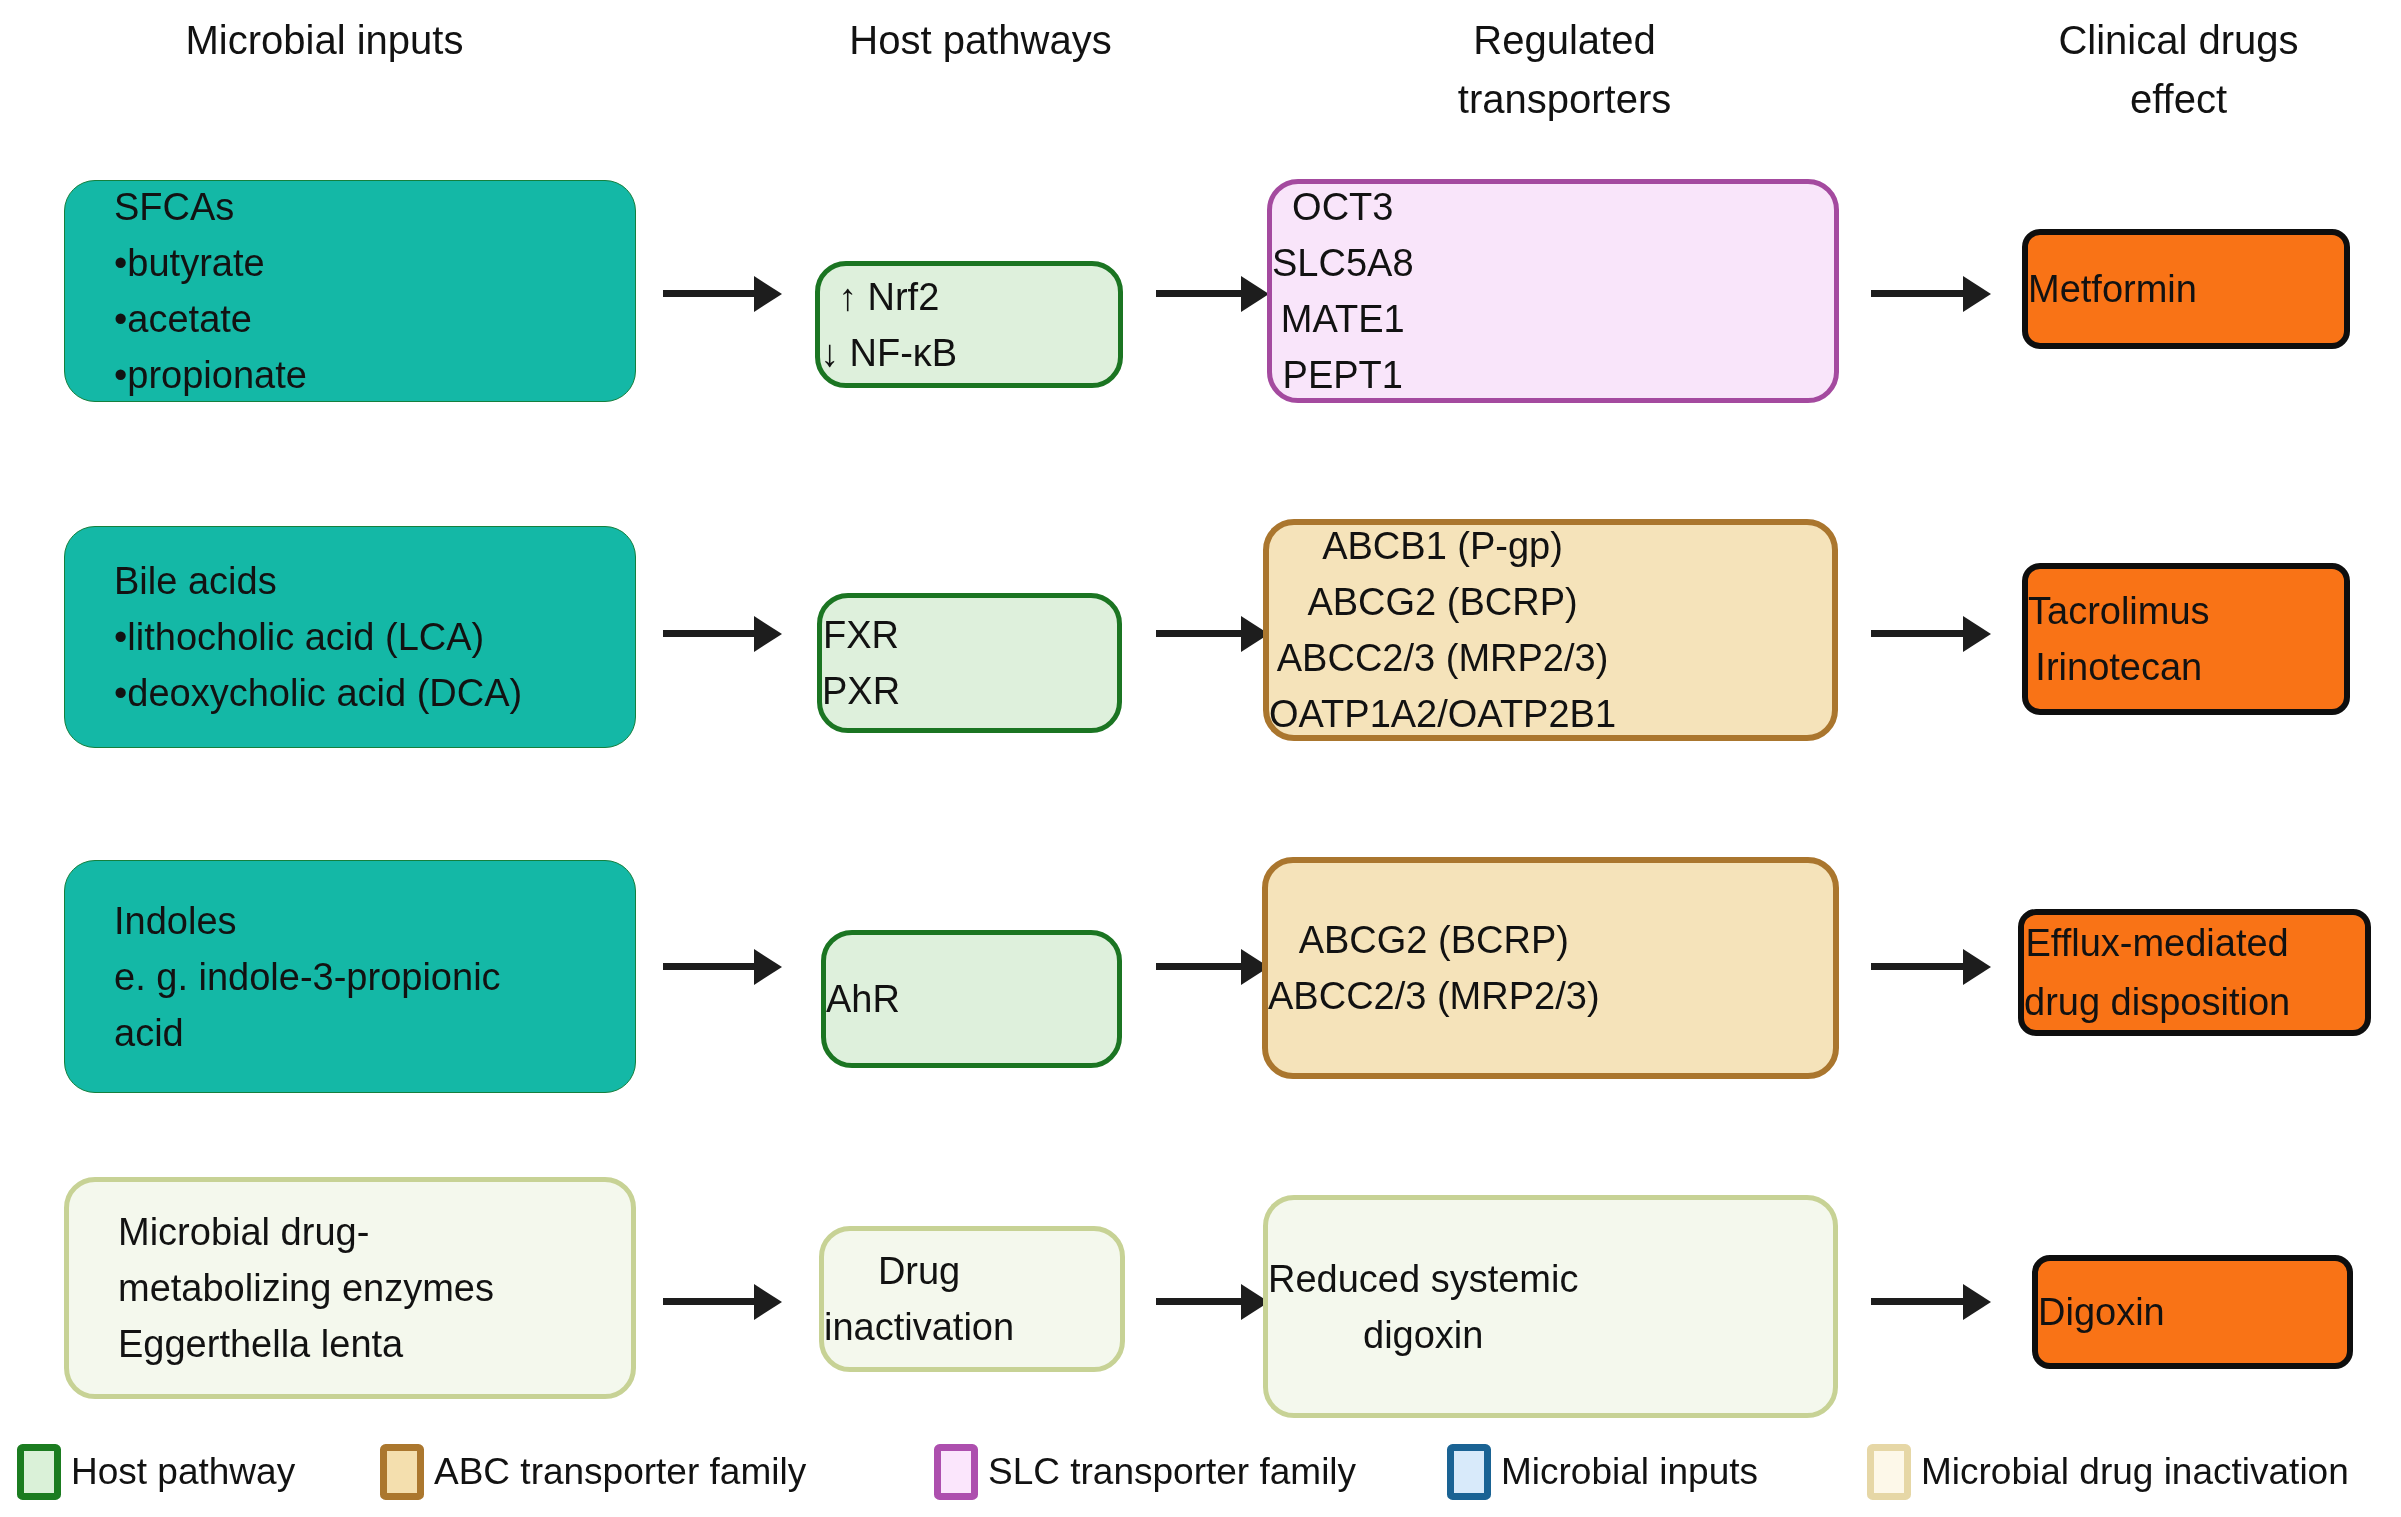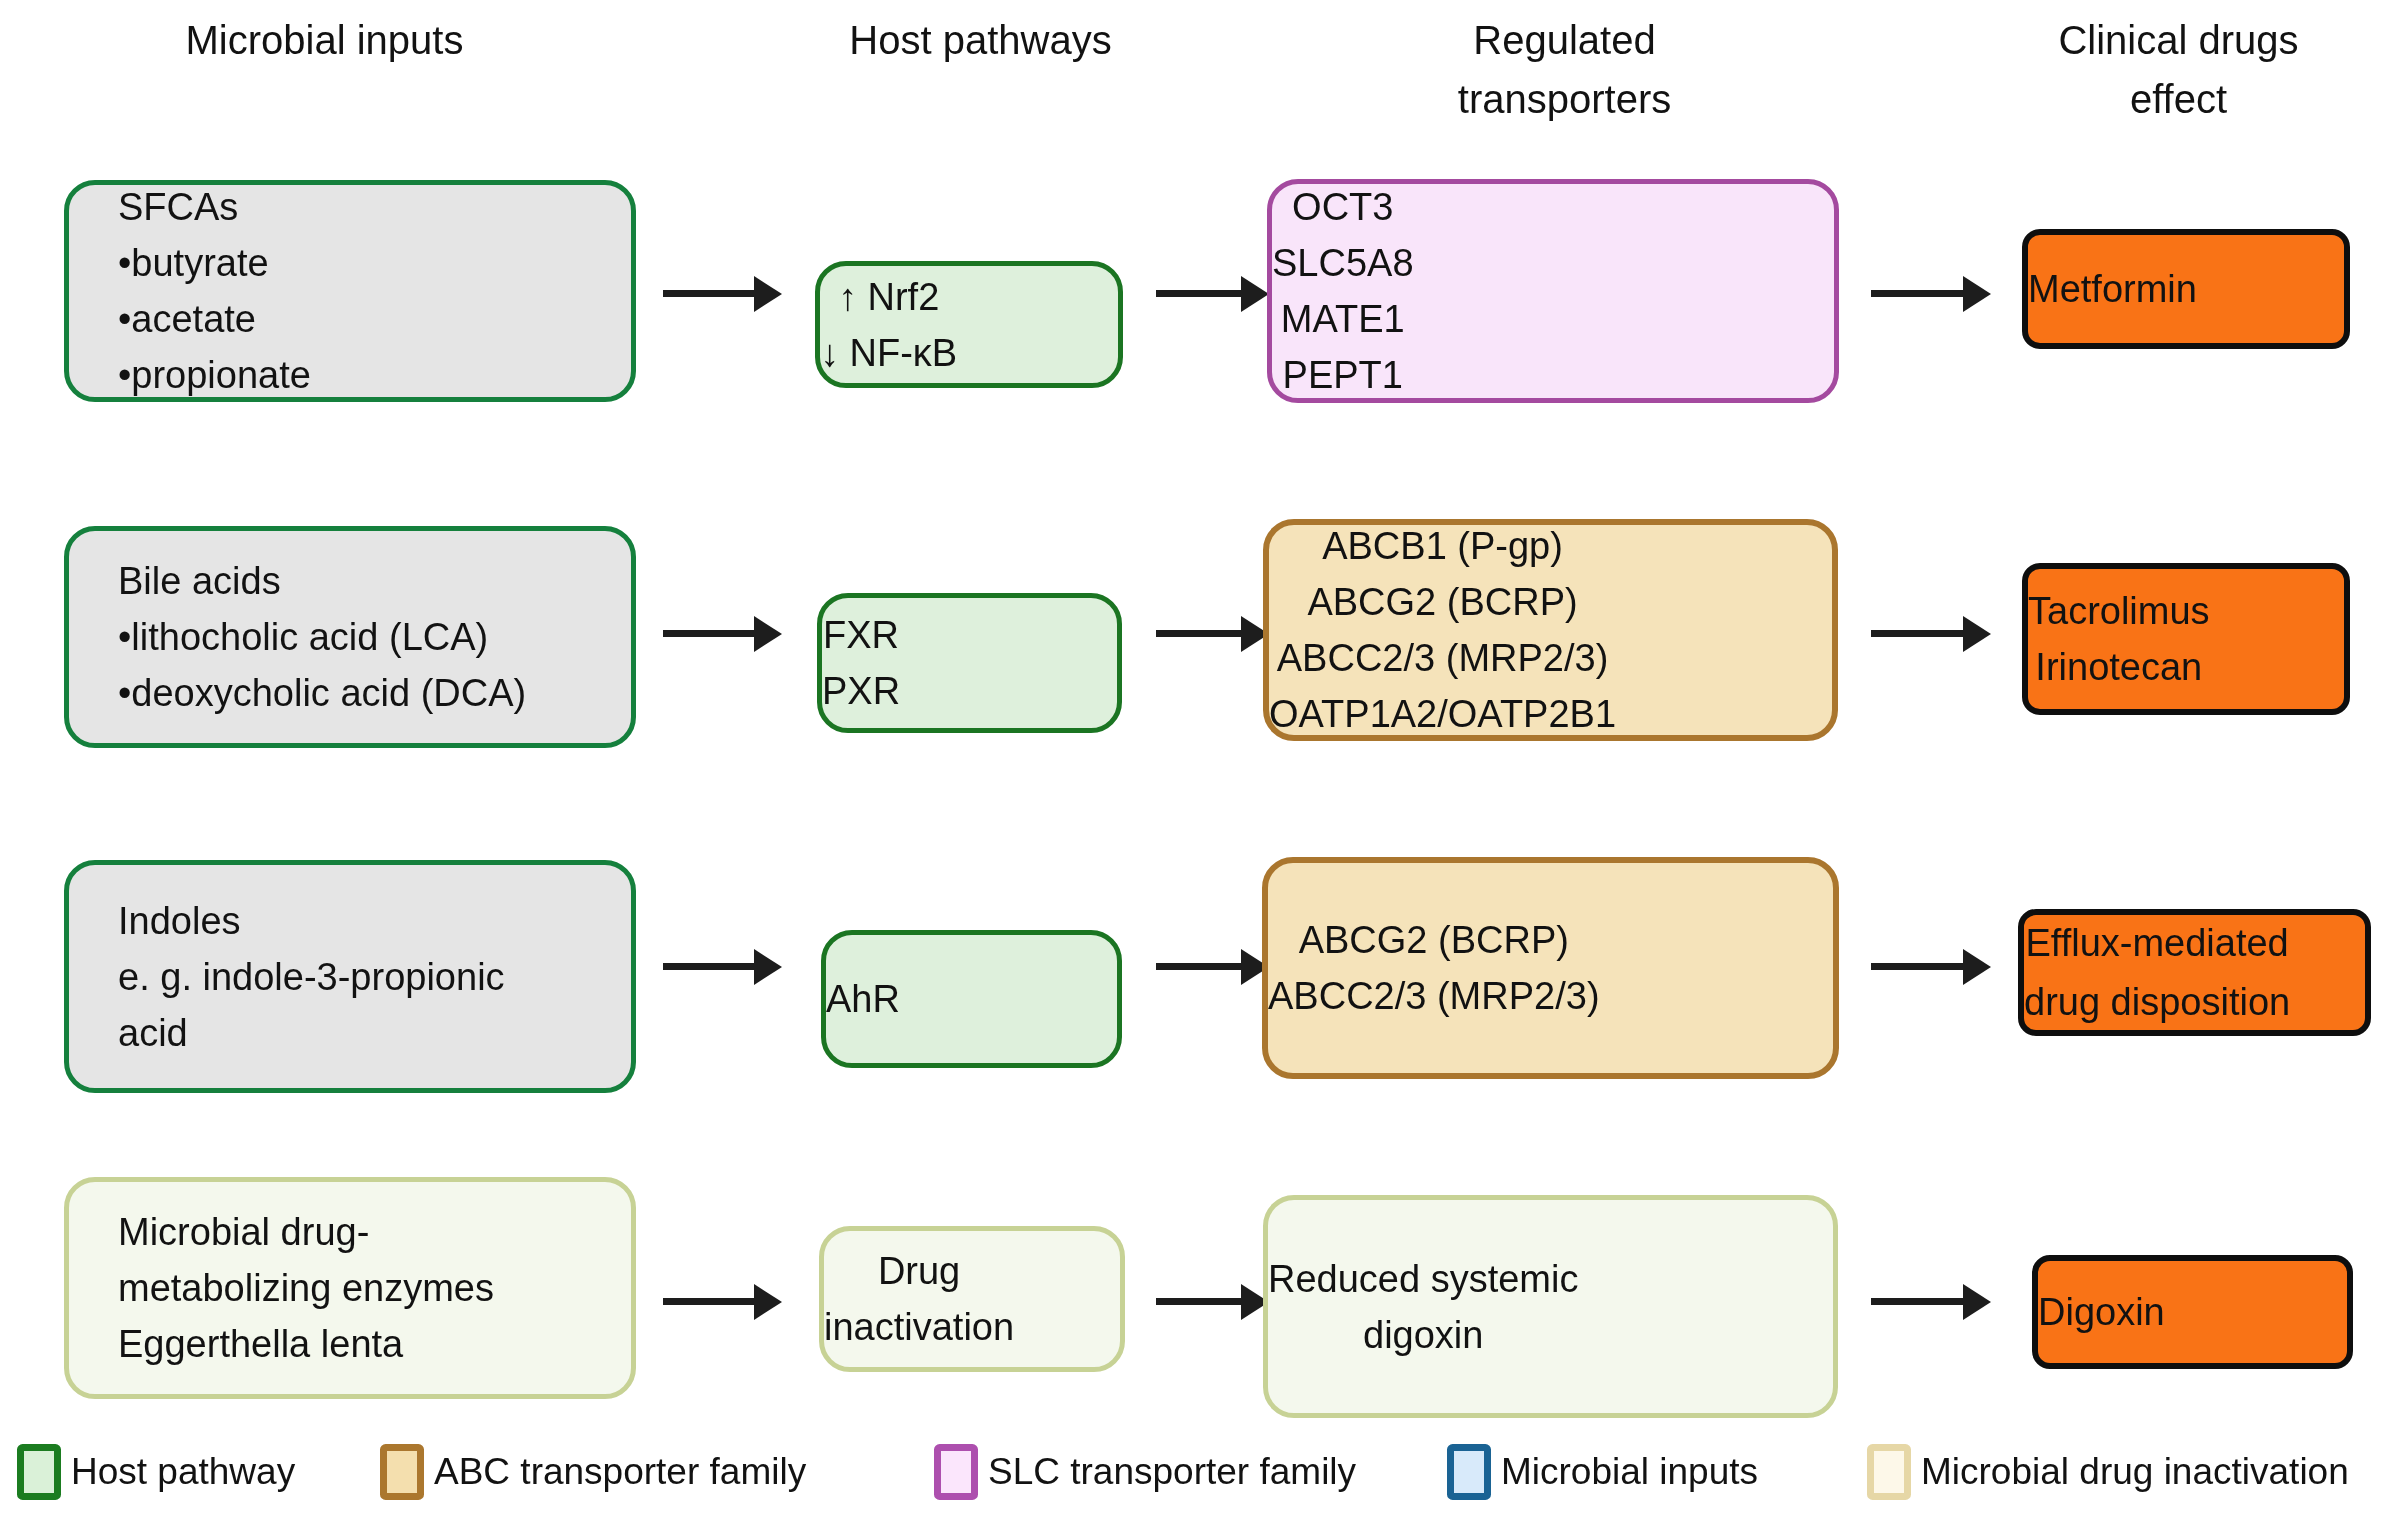--- a/index.html
+++ b/index.html
@@ -36,21 +36,21 @@
   .box-text{
     font-size:38px;
     line-height:56px;
     white-space:pre-line;
     text-align:center;
     color:#121212;
   }
   .box.leftalign{justify-content:flex-start;}
   .box.leftalign .box-text{text-align:left;padding-left:49px;}
 
-  .microbial{background:#e5e5e5;border:5px solid #15803d;}
+  .microbial{background:#14b8a6;border:1px solid #15803d;}
   .host{background:#def0dc;border:5.6px solid #1b7522;margin-top:32px;}
   .slc{background:#f9e5fa;border:5.6px solid #a44a9f;}
   .abc{background:#f5e3ba;border:6.4px solid #aa762e;}
   .inact{background:#f4f8ed;border:5.6px solid #c7d295;}
   .clin{background:#f97316;border:6.4px solid #0e0e0e;border-radius:18px;}
 
   
   .r1c1{left:64px;top:180px;width:572px;height:222px}
   .r1c2{left:815px;top:229px;width:308px;height:127px}
   .r1c3{left:1267px;top:179px;width:572px;height:224px}

